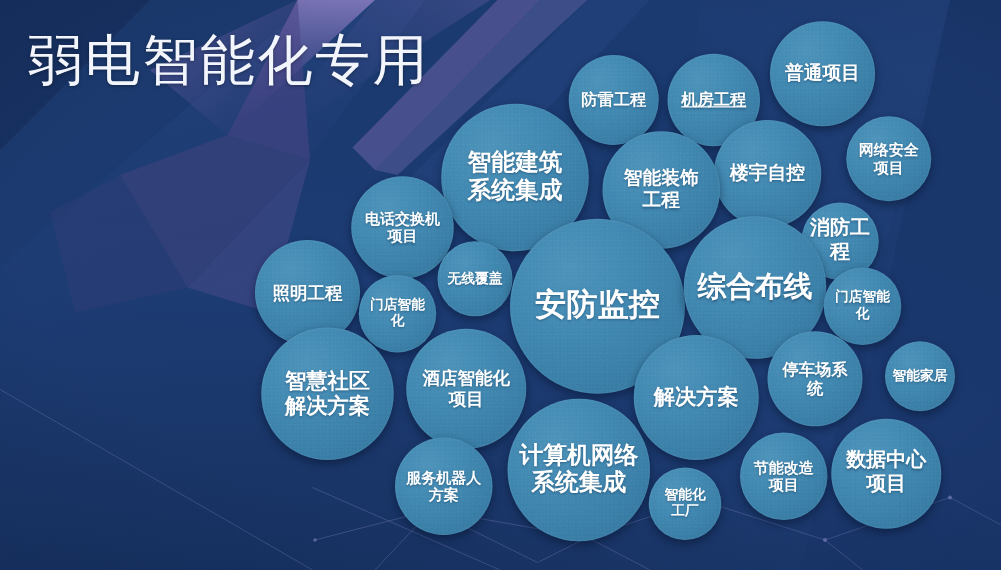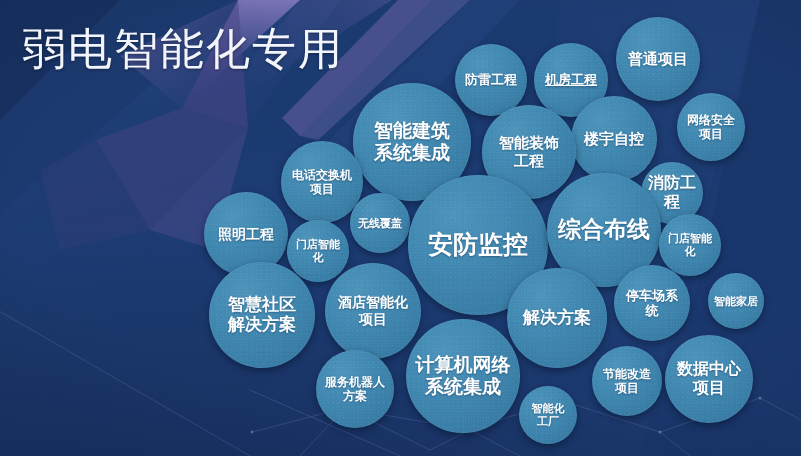--- a/index.html
+++ b/index.html
@@ -207,21 +207,21 @@
       </div>
       <div class="bubble" style="left: 614px; top: 265px; width: 76px; height: 76px; font-size: 13px;">
         <span class="lbl">停车场系<br>统</span>
       </div>
       <div class="bubble" style="left: 406px; top: 319px; width: 114px; height: 114px; font-size: 19px;">
         <span class="lbl">计算机网络<br>系统集成</span>
       </div>
       <div class="bubble" style="left: 316px; top: 350px; width: 78px; height: 78px; font-size: 12px;">
         <span class="lbl">服务机器人<br>方案</span>
       </div>
-      <div class="bubble" style="left: 519px; top: 386px; width: 58px; height: 58px; font-size: 11px;">
+      <div class="bubble" style="left: 519px; top: 374px; width: 58px; height: 58px; font-size: 11px;">
         <span class="lbl">智能化<br>工厂</span>
       </div>
       <div class="bubble" style="left: 592px; top: 346px; width: 70px; height: 70px; font-size: 12px;">
         <span class="lbl">节能改造<br>项目</span>
       </div>
       <div class="bubble" style="left: 665px; top: 335px; width: 88px; height: 88px; font-size: 16px;">
         <span class="lbl">数据中心<br>项目</span>
       </div>
     </div>
 

